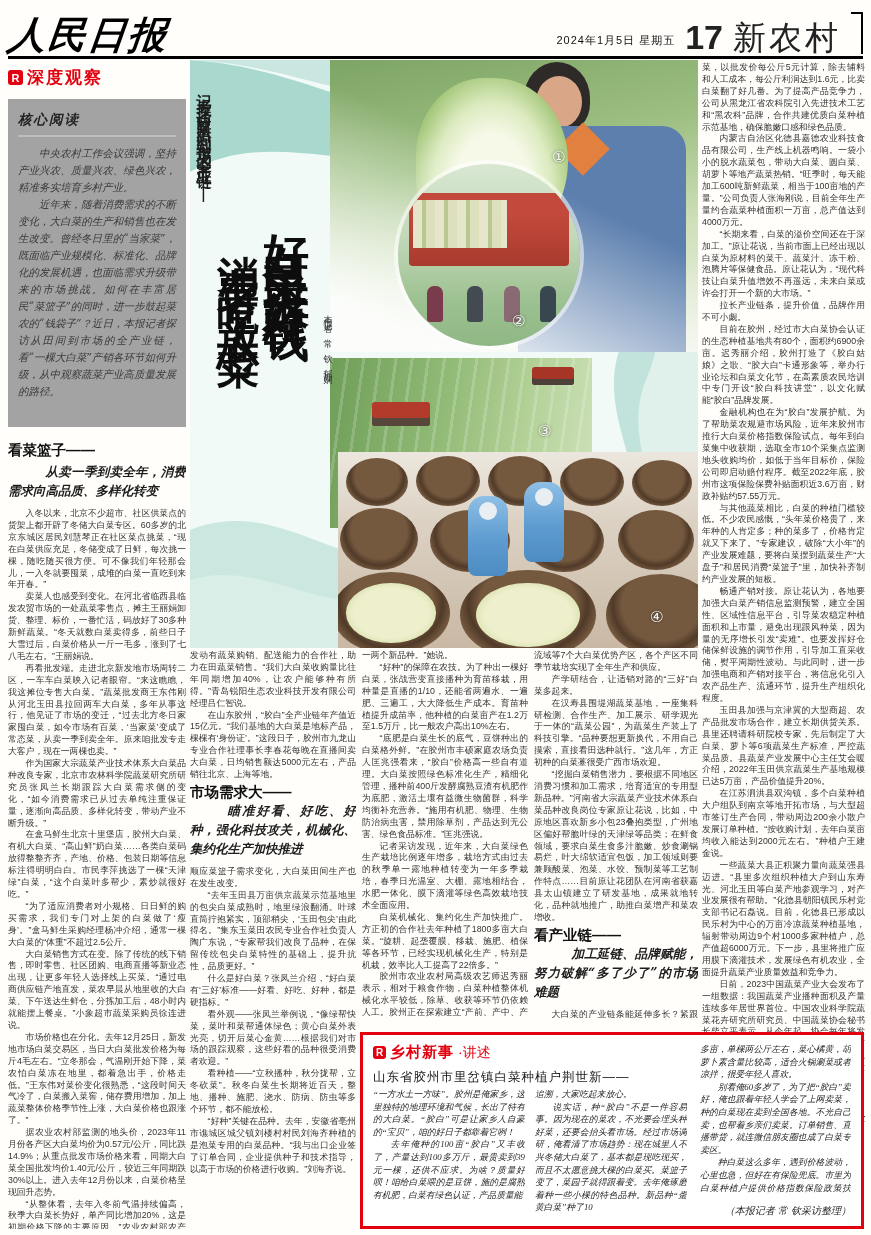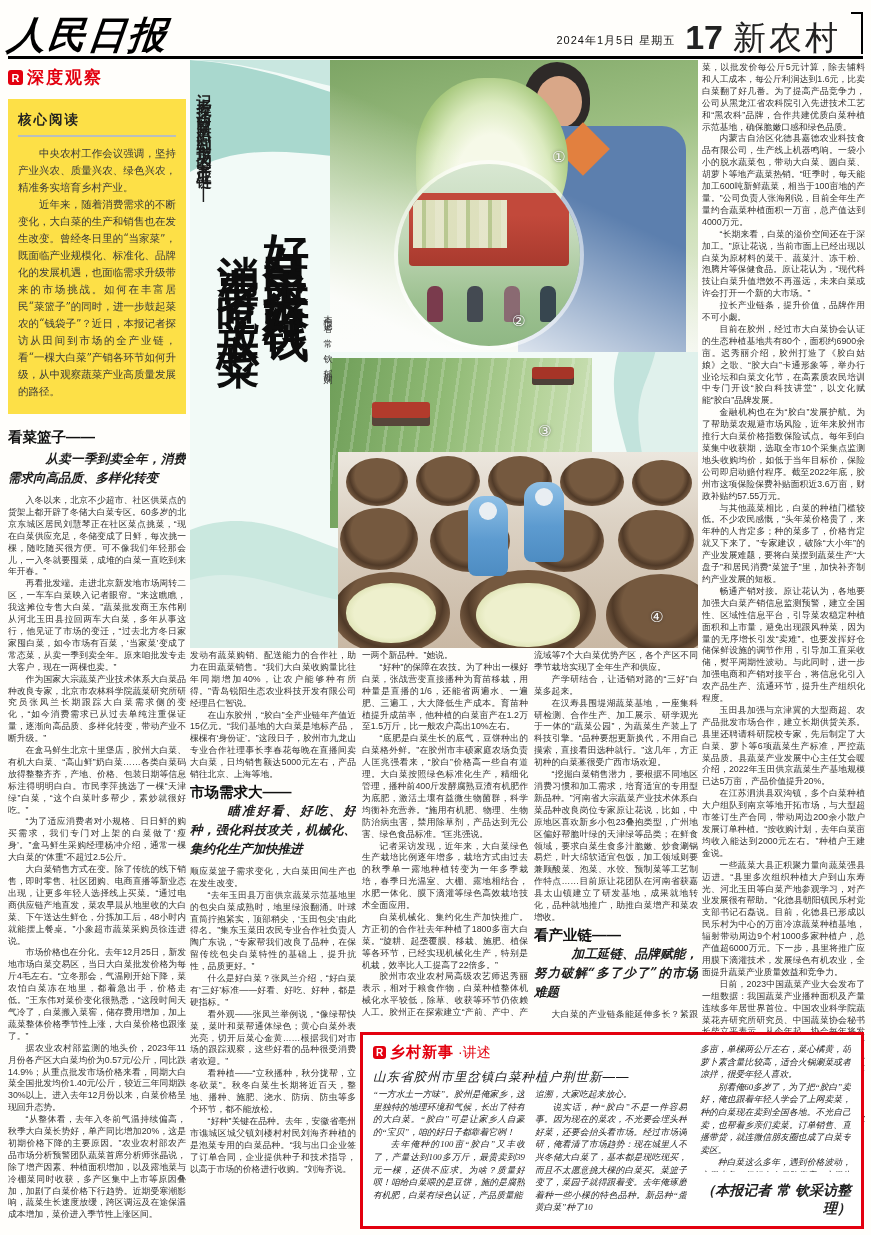--- a/index.html
+++ b/index.html
@@ -14,21 +14,21 @@
   .mast-date{font-size:11px;color:#111;padding-bottom:6px;letter-spacing:1px;}
   .page-no{font-size:34px;font-weight:800;line-height:1;}
   .section-name{font-size:33px;font-weight:400;letter-spacing:3px;line-height:1;}
   .bracket{width:10px;height:40px;border-top:2px solid #000;border-right:2px solid #000;}
   
   .sidebar{position:absolute;left:8px;top:64px;width:178px;height:1165px;overflow:hidden;}
   .tagline{display:flex;align-items:center;gap:4px;margin:2px 0 10px;}
   .rlogo{display:inline-flex;width:15px;height:15px;background:#e3000f;color:#fff;border-radius:3px;
          font-weight:bold;font-size:11px;align-items:center;justify-content:center;flex:0 0 auto;}
   .tagline .taglabel{color:#e3000f;font-weight:800;font-size:17px;letter-spacing:2px;}
-  .corebox{background:#fde047;padding:12px 10px 14px;margin-bottom:14px;}
+  .corebox{background:#a3a3a3;padding:12px 10px 27px;margin-bottom:14px;font-style:italic;}
   .corebox h3{margin:0 0 6px;font-size:13.5px;letter-spacing:2px;color:#222;}
   .corebox .divider{height:2px;background:#b9bfbd;margin-bottom:8px;}
   .corebox p{margin:0;text-indent:2em;text-align:justify;font-family:"DejaVu Serif","Liberation Serif",serif;
              font-size:10.5px;line-height:17px;color:#3a3a3a;}
   .section-head{font-size:14.5px;font-weight:800;color:#101010;margin:6px 0 2px;}
   .section-sub{font-family:"DejaVu Serif","Liberation Serif",serif;font-style:italic;font-weight:700;
                font-size:12.5px;line-height:19px;color:#1d1d1d;text-indent:3em;text-align:justify;margin-bottom:8px;}
   .newscol{font-size:8.8px;line-height:11.9px;color:#333;text-align:justify;overflow:hidden;}
   .newscol p{margin:0;text-indent:2em;}
   .cont-first p:first-child{text-indent:0;}
@@ -86,31 +86,31 @@
             font-size:8.6px;line-height:12.4px;color:#222;text-align:justify;}
   .captions .cap{text-indent:2em;margin:0;}
   .captions .credit{font-weight:700;font-style:normal;}
   
   .village{position:absolute;left:360px;top:1032px;width:504px;height:197px;border:3px solid #e3000f;
            background:#fff;box-sizing:border-box;padding:8px 10px;display:flex;gap:12px;}
   .village .left{width:322px;display:flex;flex-direction:column;}
   .vtag{display:flex;align-items:center;gap:4px;}
   .vtag .tlabel{color:#e3000f;font-weight:800;font-size:15px;letter-spacing:1px;}
   .vtag .tsub{color:#e3000f;font-size:14px;}
-  .vsubhead{font-size:12.5px;color:#1a1a1a;margin:7px 0 2px;letter-spacing:1px;font-style:italic;}
+  .vsubhead{font-size:12.5px;color:#1a1a1a;margin:7px 0 2px;letter-spacing:1px;}
   .vtitle{font-size:26px;font-weight:900;letter-spacing:2px;text-align:center;color:#0d0d0d;margin:4px 0 7px;}
   .vbody{display:flex;gap:10px;flex:1;overflow:hidden;}
   .kaicol{font-family:Liberation Serif, serif;font-style:italic;font-size:8.8px;
           line-height:12.6px;color:#1f1f1f;text-align:justify;overflow:hidden;}
   .kaicol p{margin:0;text-indent:2em;}
   .vcol1,.vcol2{width:152px;height:100%;}
   .vright{width:154px;display:flex;flex-direction:column;}
   .vcol3{flex:1;}
-  .vsign{text-align:right;font-size:14px;font-family:"DejaVu Serif","Liberation Serif",serif;
-         font-style:italic;color:#1f1f1f;margin-top:10px;font-weight:bold;}
+  .vsign{text-align:right;font-size:10px;font-family:"DejaVu Serif","Liberation Serif",serif;
+         font-style:italic;color:#1f1f1f;margin-top:10px;}
 </style>
 </head>
 <body>
 
 <div class="masthead">
   <div class="paper-logo">人民日报</div>
   <div class="mast-right">
     <span class="mast-date">2024年1月5日 星期五</span>
     <span class="page-no">17</span>
     <span class="section-name">新农村</span>
@@ -128,20 +128,21 @@
     <div class="divider"></div>
     <div>
         <p>中央农村工作会议强调，坚持产业兴农、质量兴农、绿色兴农，精准务实培育乡村产业。</p>
         <p>近年来，随着消费需求的不断变化，大白菜的生产和销售也在发生改变。曾经冬日里的“当家菜”，既面临产业规模化、标准化、品牌化的发展机遇，也面临需求升级带来的市场挑战。如何在丰富居民“菜篮子”的同时，进一步鼓起菜农的“钱袋子”？近日，本报记者探访从田间到市场的全产业链，看“一棵大白菜”产销各环节如何升级，从中观察蔬菜产业高质量发展的路径。</p>
       </div>
   </div>
   <div class="section-head">看菜篮子——</div>
   <div class="section-sub">从卖一季到卖全年，消费需求向高品质、多样化转变</div>
   <div class="newscol" style="height:760px;">
       <p>入冬以来，北京不少超市、社区供菜点的货架上都开辟了冬储大白菜专区。60多岁的北京东城区居民刘慧琴正在社区菜点挑菜，“现在白菜供应充足，冬储变成了日鲜，每次挑一棵，随吃随买很方便。可不像我们年轻那会儿，一入冬就要囤菜，成堆的白菜一直吃到来年开春。”</p>
+      <p>卖菜人也感受到变化。在河北省临西县临发农贸市场的一处蔬菜零售点，摊主王丽娟卸货、整理、标价，一番忙活，码放好了30多种新鲜蔬菜。“冬天就数白菜卖得多，前些日子大雪过后，白菜价格从一斤一毛多，涨到了七八毛左右。”王丽娟说。</p>
       <p>再看批发端。走进北京新发地市场周转二区，一车车白菜映入记者眼帘。“来这瞧瞧，我这摊位专售大白菜。”蔬菜批发商王东伟刚从河北玉田县拉回两车大白菜，多年从事这行，他见证了市场的变迁，“过去北方冬日家家囤白菜，如今市场有百菜，‘当家菜’变成了常态菜，从卖一季到卖全年。原来咱批发专走大客户，现在一两棵也卖。”</p>
       <p>作为国家大宗蔬菜产业技术体系大白菜品种改良专家，北京市农林科学院蔬菜研究所研究员张凤兰长期跟踪大白菜需求侧的变化，“如今消费需求已从过去单纯注重保证量，逐渐向高品质、多样化转变，带动产业不断升级。”</p>
       <p>在盒马鲜生北京十里堡店，胶州大白菜、有机大白菜、“高山鲜”奶白菜……各类白菜码放得整整齐齐，产地、价格、包装日期等信息标注得明明白白。市民李萍挑选了一棵“天津绿”白菜，“这个白菜叶多帮少，素炒就很好吃。”</p>
       <p>“为了适应消费者对小规格、日日鲜的购买需求，我们专门对上架的白菜做了‘瘦身’。”盒马鲜生采购经理杨冲介绍，通常一棵大白菜的“体重”不超过2.5公斤。</p>
       <p>大白菜销售方式在变。除了传统的线下销售，即时零售、社区团购、电商直播等新业态出现，让更多年轻人选择线上买菜。“通过电商供应链产地直发，菜农早晨从地里收的大白菜、下午送达生鲜仓，分拣加工后，48小时内就能摆上餐桌。”小象超市蔬菜采购员徐连进说。</p>
       <p>市场价格也在分化。去年12月25日，新发地市场白菜交易区，当日大白菜批发价格为每斤4毛左右。“立冬那会，气温刚开始下降，菜农怕白菜冻在地里，都着急出手，价格走低。”王东伟对菜价变化很熟悉，“这段时间天气冷了，白菜搬入菜窖，储存费用增加，加上蔬菜整体价格季节性上涨，大白菜价格也跟涨了。”</p>
       <p>据农业农村部监测的地头价，2023年11月份各产区大白菜均价为0.57元/公斤，同比跌14.9%；从重点批发市场价格来看，同期大白菜全国批发均价1.40元/公斤，较近三年同期跌30%以上。进入去年12月份以来，白菜价格呈现回升态势。</p>
       <p>“从整体看，去年入冬前气温持续偏高，秋季大白菜长势好，单产同比增加20%，这是初期价格下降的主要原因。”农业农村部农产品市场分析预警团队蔬菜首席分析师张晶说，除了增产因素、种植面积增加，以及露地菜与冷棚菜同时收获，多产区集中上市等原因叠加，加剧了白菜价格下行趋势。近期受寒潮影响，蔬菜生长速度放缓，跨区调运及在途保温成本增加，菜价进入季节性上涨区间。</p>
     </div>
 </div>
@@ -222,21 +223,21 @@
       <p>“去年玉田县万亩供京蔬菜示范基地里的包尖白菜成熟时，地里绿浪翻涌。叶球直筒拧抱紧实，顶部稍尖，‘玉田包尖’由此得名。”集东玉菜田农民专业合作社负责人陶广东说，“专家帮我们改良了品种，在保留传统包尖白菜特性的基础上，提升抗性，品质更好。”</p>
       <p>什么是好白菜？张凤兰介绍，“好白菜有‘三好’标准——好看、好吃、好种，都是硬指标。”</p>
       <p>看外观——张凤兰举例说，“像绿帮快菜，菜叶和菜帮通体绿色；黄心白菜外表光亮，切开后菜心金黄……根据我们对市场的跟踪观察，这些好看的品种很受消费者欢迎。”</p>
       <p>看种植——“立秋播种，秋分拢帮，立冬砍菜”。秋冬白菜生长期将近百天，整地、播种、施肥、浇水、防病、防虫等多个环节，都不能放松。</p>
       <p>“好种”关键在品种。去年，安徽省亳州市谯城区城父镇刘楼村村民刘海齐种植的是泡菜专用的白菜品种。“我与出口企业签了订单合同，企业提供种子和技术指导，以高于市场的价格进行收购。”刘海齐说。</p>
     </div>
 </div>
 
 <div class="colB newscol cont-first">
     <p>一两个新品种。”她说。</p>
-    <p>“好种”的保障在农技。为了种出一棵好白菜，张战营变直接播种为育苗移栽，用种量是直播的1/6，还能省两遍水、一遍肥、三遍工，大大降低生产成本。育苗种植提升成苗率，他种植的白菜亩产在1.2万至1.5万斤，比一般农户高出10%左右。</p>
+    <p>“好种”的保障在农技。为了种出一棵好白菜，张战营变直接播种为育苗移栽，用种量是直播的1/10，还能省两遍水、一遍肥、三遍工，大大降低生产成本。育苗种植提升成苗率，他种植的白菜亩产在1.2万至1.5万斤，比一般农户高出10%左右。</p>
     <p>“底肥是白菜生长的底气，豆饼种出的白菜格外鲜。”在胶州市丰硕家庭农场负责人匡兆强看来，“胶白”价格高一些自有道理。大白菜按照绿色标准化生产，精细化管理，播种前400斤发酵腐熟豆渣有机肥作为底肥，激活土壤有益微生物菌群，科学均衡补充营养。“施用有机肥、物理、生物防治病虫害，禁用除草剂，产品达到无公害、绿色食品标准。”匡兆强说。</p>
     <p>记者采访发现，近年来，大白菜绿色生产栽培比例逐年增多，栽培方式由过去的秋季单一露地种植转变为一年多季栽培，春季日光温室、大棚、露地相结合，水肥一体化、膜下滴灌等绿色高效栽培技术全面应用。</p>
     <p>白菜机械化、集约化生产加快推广。方正初的合作社去年种植了1800多亩大白菜。“旋耕、起垄覆膜、移栽、施肥、植保等各环节，已经实现机械化生产，特别是机栽，效率比人工提高了22倍多。”</p>
     <p>胶州市农业农村局高级农艺师迟秀丽表示，相对于粮食作物，白菜种植整体机械化水平较低，除草、收获等环节仍依赖人工。胶州正在探索建立“产前、产中、产后”全程机械化服务体系，鼓励新型经营主体加大新农机、植保无人机等设备的购置力度。截至目前，已累计投入1000余万元建设大白菜优势区，有效带动6万亩大白菜生产。</p>
   </div>
 
 <div class="colC newscol">
   <div class="cont-first">
       <p>流域等7个大白菜优势产区，各个产区不同季节栽培实现了全年生产和供应。</p>
       <p>产学研结合，让适销对路的“三好”白菜多起来。</p>

